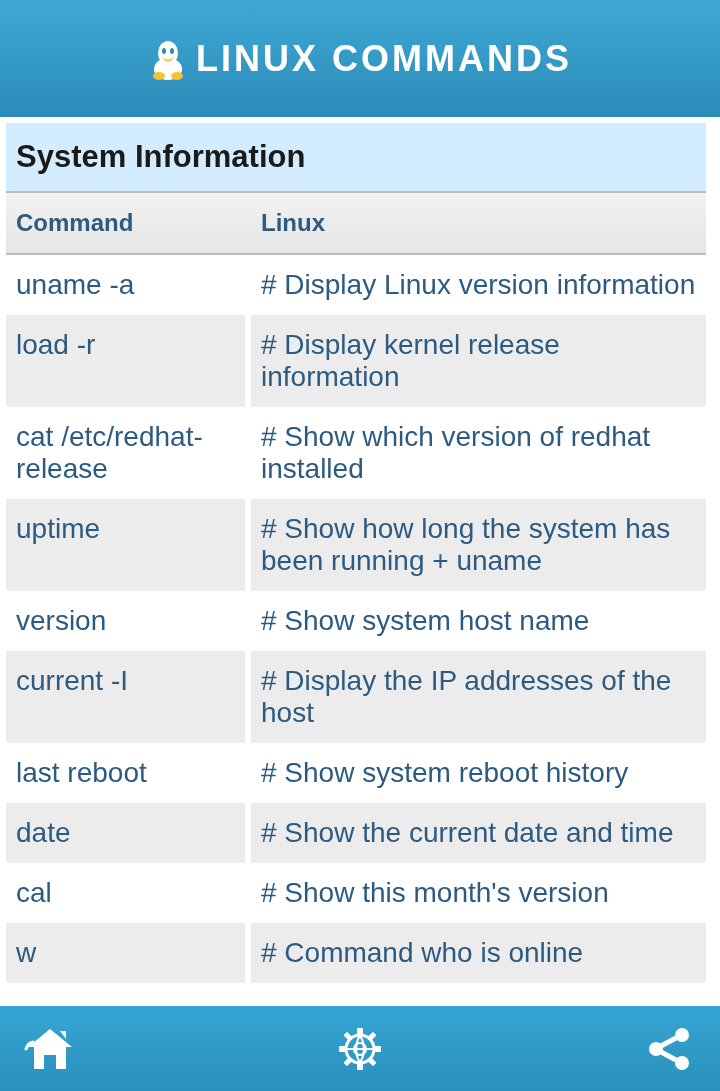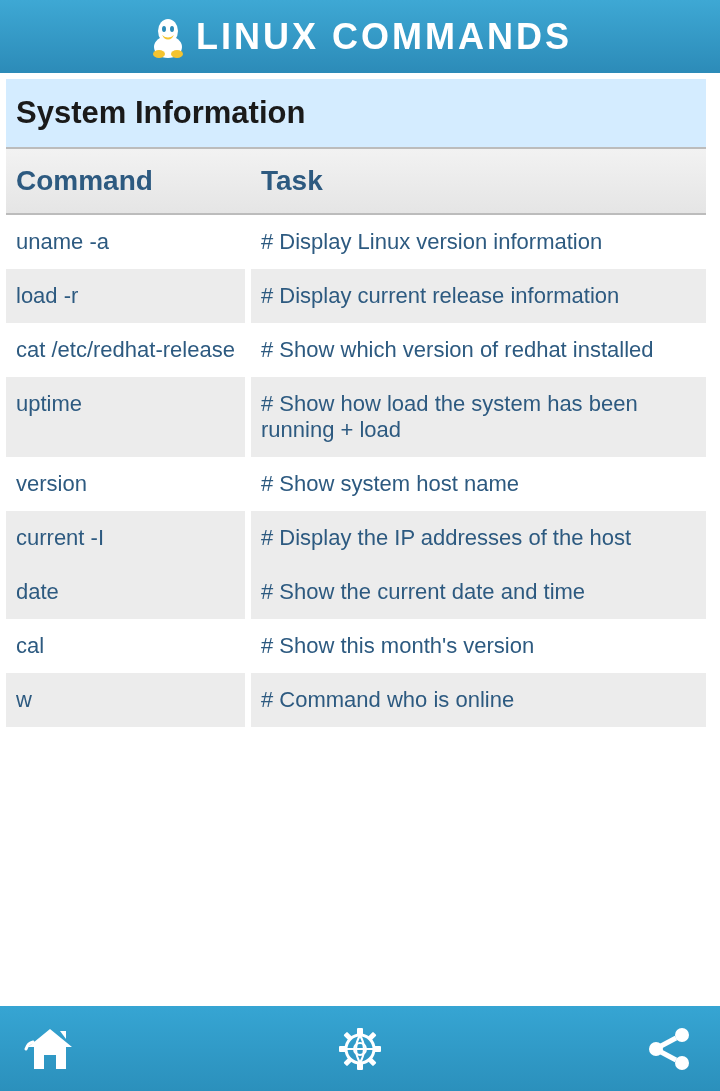--- a/index.html
+++ b/index.html
@@ -7,21 +7,21 @@
   width: 720px;
   height: 1091px;
   font-family: -apple-system, "Helvetica Neue", Arial, sans-serif;
   display: flex;
   flex-direction: column;
   overflow: hidden;
   background: #fff;
 }
 .header {
   background: linear-gradient(to bottom, #3ea8d4, #2c8bb8);
-  height: 73px;
+  height: 117px;
   display: flex;
   align-items: center;
   justify-content: center;
   gap: 8px;
   box-shadow: 0 2px 4px rgba(0,0,0,0.2);
 }
 .header-title {
   color: #fff;
   font-size: 36px;
   font-weight: 700;
@@ -42,30 +42,30 @@
   border: 0;
 }
 .table {
   width: 100%;
   border-collapse: separate;
   border-spacing: 0;
 }
 .table th {
   background: linear-gradient(to bottom, #f2f2f2, #e5e5e5);
   color: #2d5a80;
-  font-size: 28px;
+  font-size: 24px;
   font-weight: 700;
   text-align: left;
   padding: 16px 10px;
   border-top: 2px solid #bcbcbc;
   border-bottom: 2px solid #bcbcbc;
 }
 .table td {
   color: #2d5a80;
-  font-size: 22px;
+  font-size: 28px;
   padding: 14px 10px;
   vertical-align: top;
 }
 .table td:first-child {
   width: 35%;
   border-right: 6px solid #fff;
 }
 .row-even td { background: #ffffff; }
 .row-odd td { background: #ececec; }
 .bottom-bar {
@@ -103,47 +103,51 @@
   </span>
   <span class="header-title">LINUX COMMANDS</span>
 </div>
 
 <div class="content">
   <div class="section-title">System Information</div>
   <table class="table">
     <thead>
       <tr>
         <th>Command</th>
-        <th>Task</th>
+        <th>Linux</th>
       </tr>
     </thead>
     <tbody id="table-body">
         <tr class="row-even">
           <td>uname -a</td>
           <td># Display Linux version information</td>
         </tr>
         <tr class="row-odd">
           <td>load -r</td>
-          <td># Display current release information</td>
+          <td># Display kernel release information</td>
         </tr>
         <tr class="row-even">
           <td>cat /etc/redhat-release</td>
           <td># Show which version of redhat installed</td>
         </tr>
         <tr class="row-odd">
           <td>uptime</td>
-          <td># Show how load the system has been running + load</td>
+          <td># Show how long the system has been running + uname</td>
         </tr>
         <tr class="row-even">
           <td>version</td>
           <td># Show system host name</td>
         </tr>
         <tr class="row-odd">
           <td>current -I</td>
           <td># Display the IP addresses of the host</td>
+        </tr>
+        <tr class="row-even">
+          <td>last reboot</td>
+          <td># Show system reboot history</td>
         </tr>
         <tr class="row-odd">
           <td>date</td>
           <td># Show the current date and time</td>
         </tr>
         <tr class="row-even">
           <td>cal</td>
           <td># Show this month's version</td>
         </tr>
         <tr class="row-odd">

